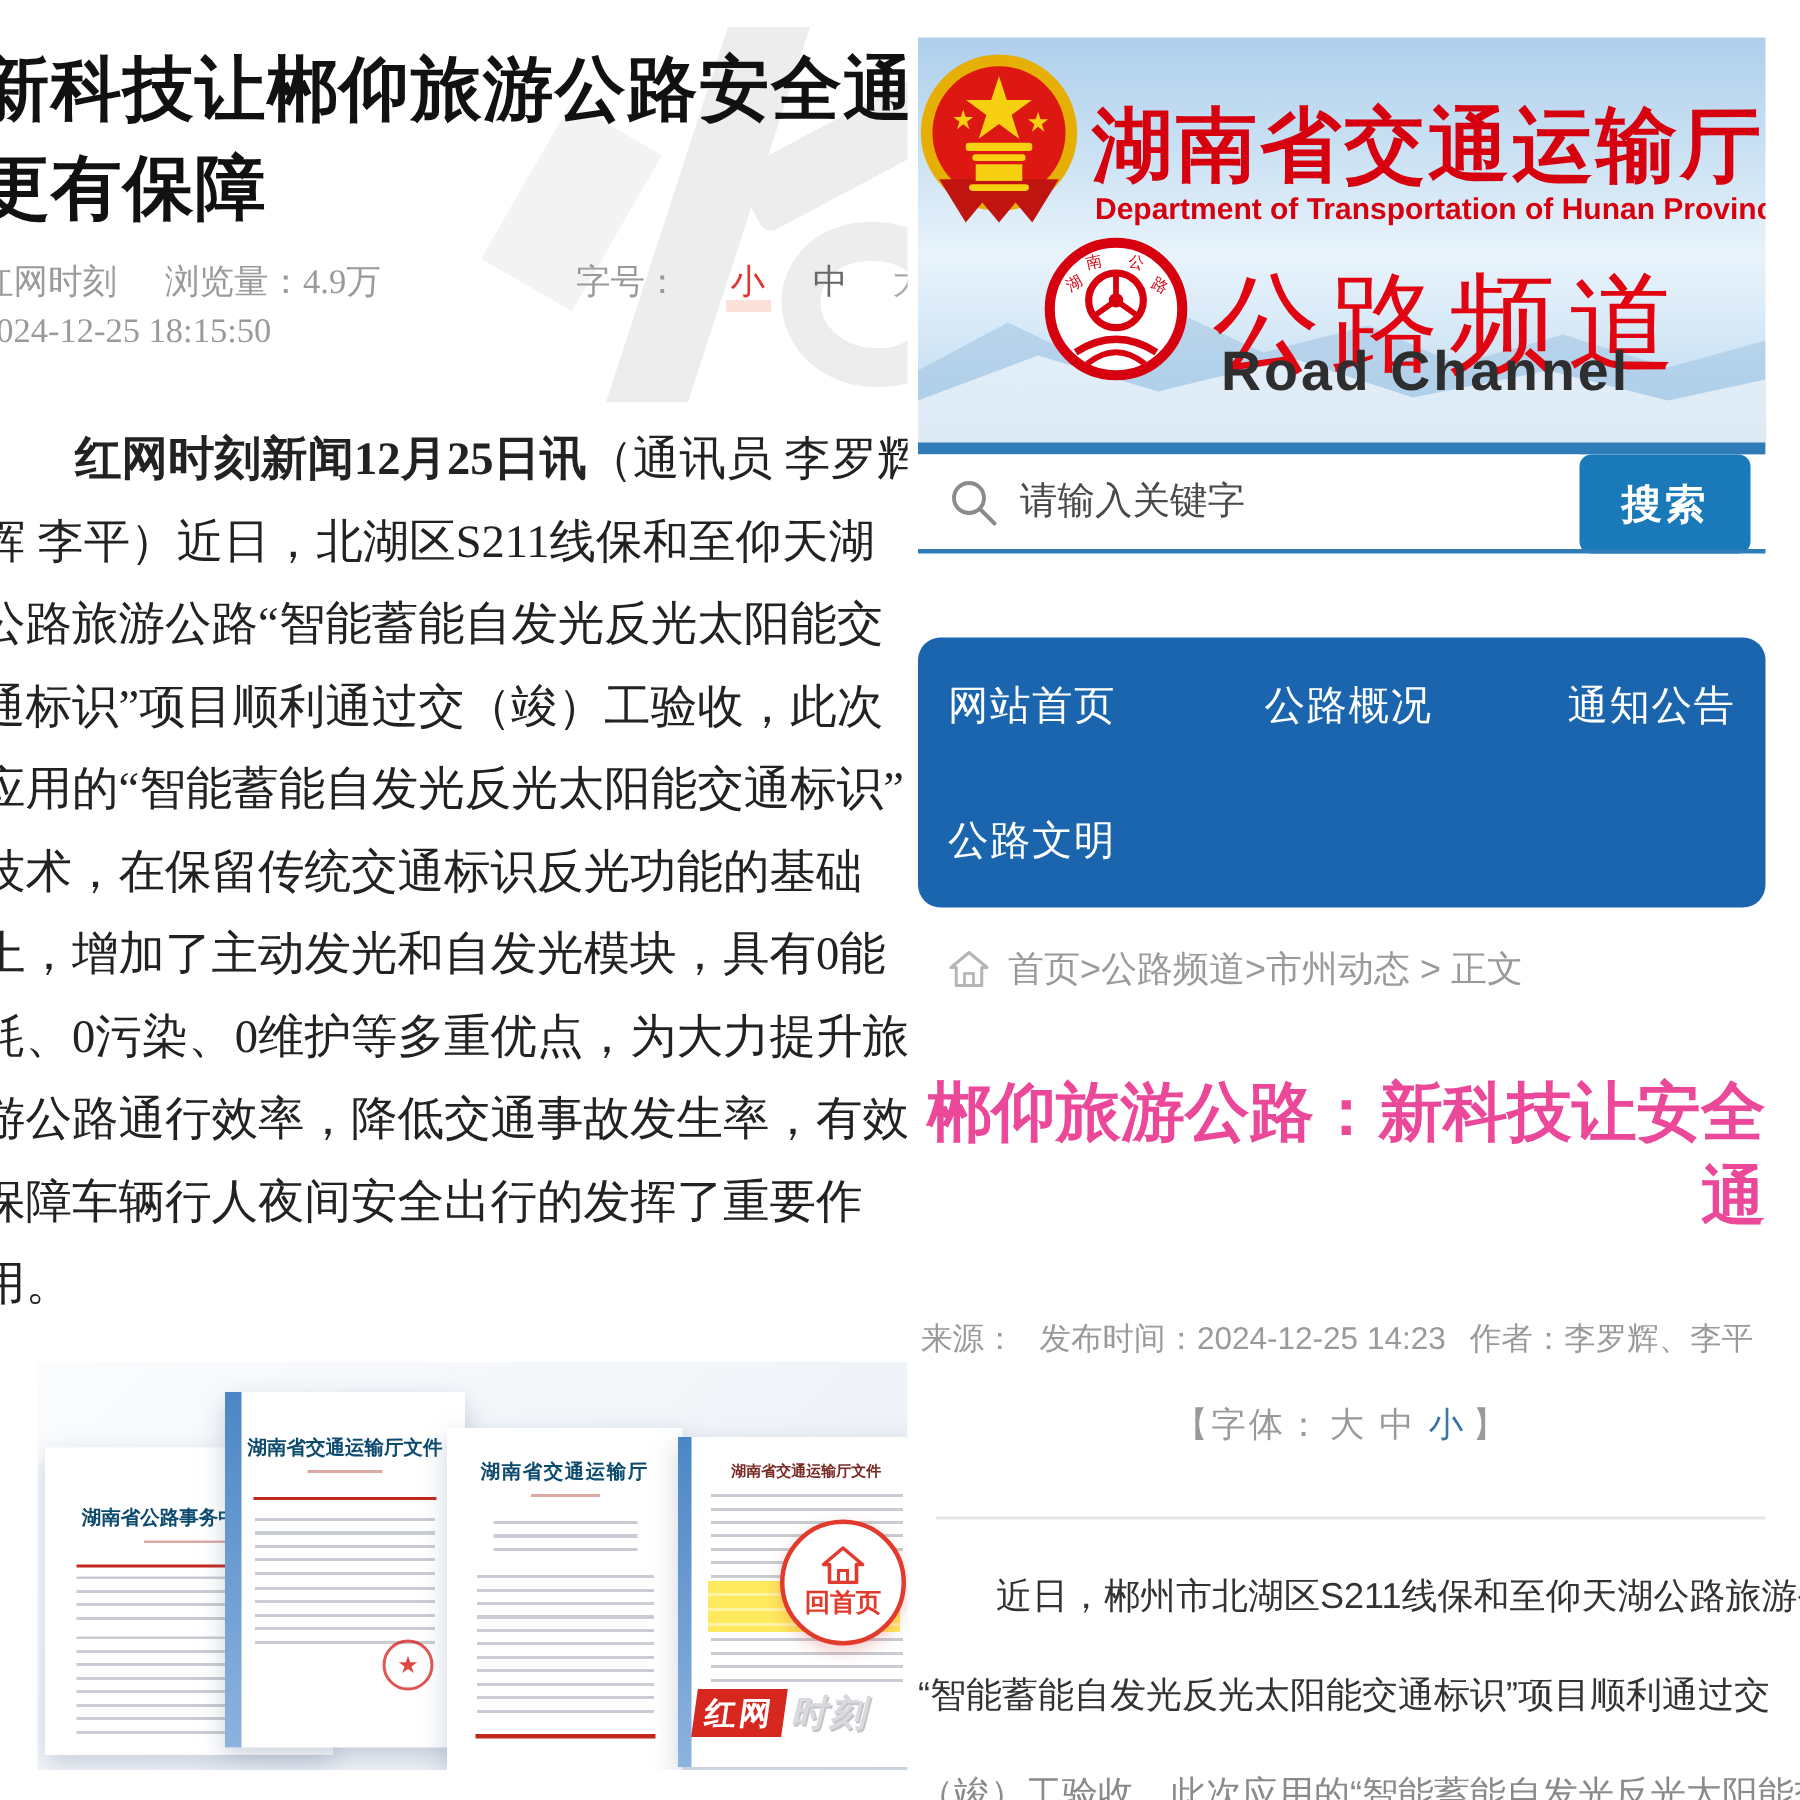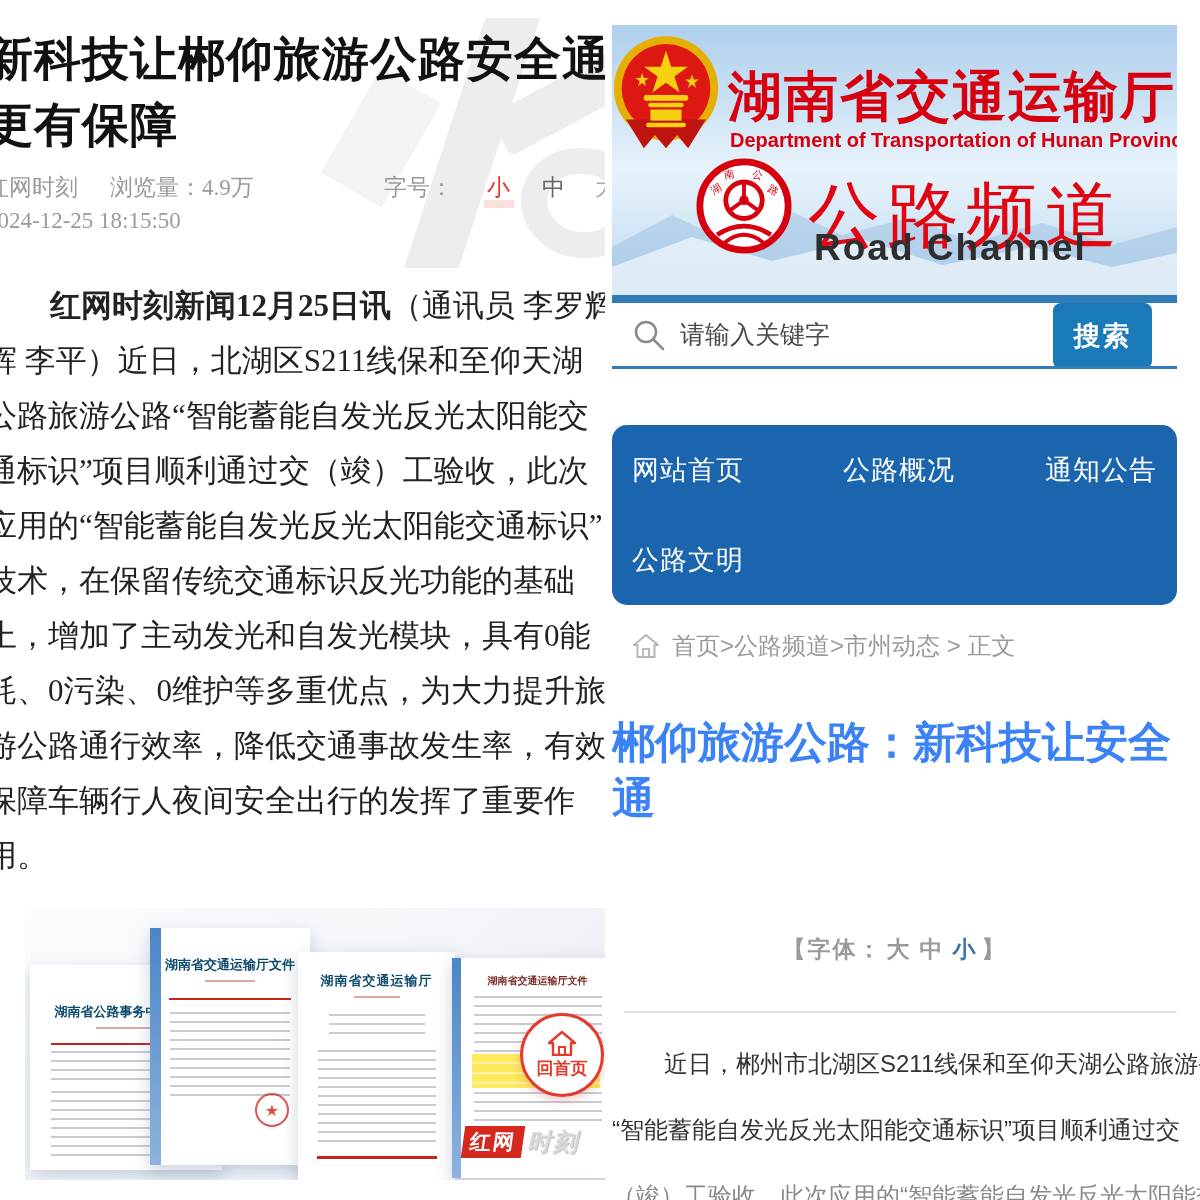--- a/index.html
+++ b/index.html
@@ -71,36 +71,36 @@
   .road-seal { position:absolute; left:84px; top:133px; width:96px; height:96px; }
   .channel-name { position:absolute; left:196px; top:143px; color:#e00510; font-weight:400; font-size:72px; letter-spacing:7px; white-space:nowrap; }
   .channel-name-en { position:absolute; left:202px; top:202px; color:#2e2e2e; font-weight:600; font-size:37px; letter-spacing:2px; white-space:nowrap; }
 
   .search-row { position:absolute; left:0; top:303px; width:565px; height:66px; }
   .search-underline { position:absolute; left:0; top:63px; width:565px; height:3px; background:#2f7cb9; }
   .search-input { position:absolute; left:0; top:0; width:441px; height:63px; border:none; outline:none; background:#fff;
                   padding-left:68px; font-size:25px; color:#333; font-family:"Liberation Sans",sans-serif; }
   .search-input::placeholder { color:#4a4a4a; opacity:1; }
   .search-icon { position:absolute; left:20px; top:15px; width:34px; height:34px; }
-  .search-btn { position:absolute; left:441px; top:0; width:99px; height:66px; background:#1a79b8; border:none; border-radius:8px;
+  .search-btn { position:absolute; left:441px; top:0; width:114px; height:66px; background:#1a79b8; border:none; border-radius:8px;
                 color:#fff; font-size:27px; font-weight:700; font-family:"Liberation Sans",sans-serif; letter-spacing:2px; }
 
   .nav-menu { position:absolute; left:0; top:425px; width:565px; height:180px; background:#1a65ae;
               display:grid; grid-template-columns:211px 202px 1fr; grid-template-rows:1fr 1fr; align-items:center;border-radius:15px; }
   .nav-item { color:#fff; font-size:27px; padding-left:20px; letter-spacing:1px; cursor:pointer; white-space:nowrap; }
 
   .breadcrumb { position:absolute; left:20px; top:630px; display:flex; align-items:center; color:#9a9a9a; font-size:24px; }
   .breadcrumb svg { margin-right:12px; }
 
-  .rp-title { position:absolute; left:0; top:714px; width:565px; text-align:left; color:#3b82f6;
+  .rp-title { position:absolute; left:0; top:714px; width:565px; text-align:right; color:#ec4899;
               font-weight:700; font-size:43px; line-height:56px; }
   .rp-meta { position:absolute; left:2px; top:878px; width:563px; display:flex; justify-content:flex-start;
              color:#9a9a9a; font-size:21px; white-space:nowrap; }
   .rp-meta span { margin-right:16px; }
-  .rp-fontsel { position:absolute; left:0; top:934px; width:565px; text-align:center; color:#9a9a9a; font-size:23px; letter-spacing:2px;font-weight:bold; }
+  .rp-fontsel { position:absolute; left:0; top:934px; width:565px; text-align:center; color:#9a9a9a; font-size:23px; letter-spacing:2px; }
   .rp-fontsel .sz { margin:0 4px; }
   .rp-fontsel .sz-small { color:#3d74a7; }
   .rp-divider { position:absolute; left:12px; top:1011px; width:553px; height:2px; background:#e5e5e5; }
 
   .rp-body { position:absolute; left:0; top:1040px; width:565px; color:#333; font-size:24px; }
   .rp-body .rline { white-space:nowrap; position:absolute; left:0; }
   .rp-body .r0 { top:8px; padding-left:52px; }
   .rp-body .r1 { top:74px; }
   .rp-body .r2 { top:140px; color:#8a8a8a; }
 </style>
@@ -263,20 +263,25 @@
           <path d="M14 3 L26 13 L22.5 13 L22.5 25 L5.5 25 L5.5 13 L2 13 Z" fill="none" stroke="#b5b5b5" stroke-width="2" stroke-linejoin="round"></path>
           <rect x="11" y="17" width="6" height="8" fill="none" stroke="#b5b5b5" stroke-width="1.8"></rect>
         </svg>
         <span>首页&gt;公路频道&gt;市州动态 &gt; 正文</span>
       </div>
 
       <h2 class="rp-title">
         <div>郴仰旅游公路：新科技让安全通</div>
       </h2>
 
+      <div class="rp-meta">
+        <span>来源：</span>
+        <span>发布时间：2024-12-25 14:23</span>
+        <span>作者：李罗辉、李平</span>
+      </div>
 
       <div class="rp-fontsel">
         <span>【字体：</span><span class="sz">大</span><span class="sz">中</span><span class="sz sz-small">小</span><span>】</span>
       </div>
 
       <div class="rp-divider"></div>
 
       <div class="rp-body">
         <div class="rline r0">近日，郴州市北湖区S211线保和至仰天湖公路旅游公路</div>
         <div class="rline r1">“智能蓄能自发光反光太阳能交通标识”项目顺利通过交</div>

